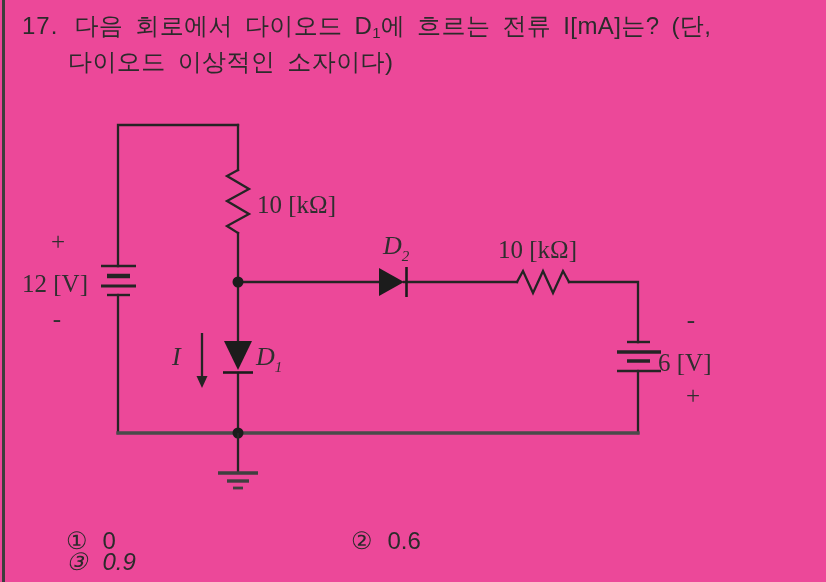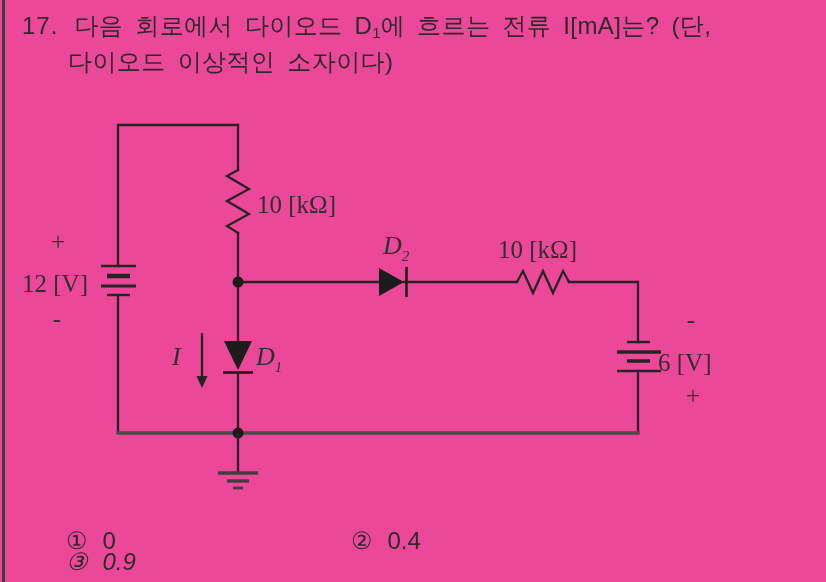--- a/index.html
+++ b/index.html
@@ -107,16 +107,16 @@
 
     <g>
       <line x1="238" y1="433" x2="238" y2="472" stroke="#242424" stroke-width="2.3"></line>
       <line x1="218" y1="473" x2="258" y2="473" stroke="#3f3f3f" stroke-width="3.4"></line>
       <line x1="227" y1="481" x2="249" y2="481" stroke="#3f3f3f" stroke-width="3.4"></line>
       <line x1="233" y1="488" x2="243" y2="488" stroke="#3f3f3f" stroke-width="2.8"></line>
     </g>
   </svg>
 
   <div class="choice c-r1 c-l"><span class="circ">①</span><span>0</span></div>
-  <div class="choice c-r1 c-r"><span class="circ">②</span><span>0.4</span></div>
+  <div class="choice c-r1 c-r"><span class="circ">②</span><span>0.6</span></div>
   <div class="choice c-r2 c-l"><span class="circ">③</span><span>0.9</span></div>
 
 </div>
 
 </body></html>

